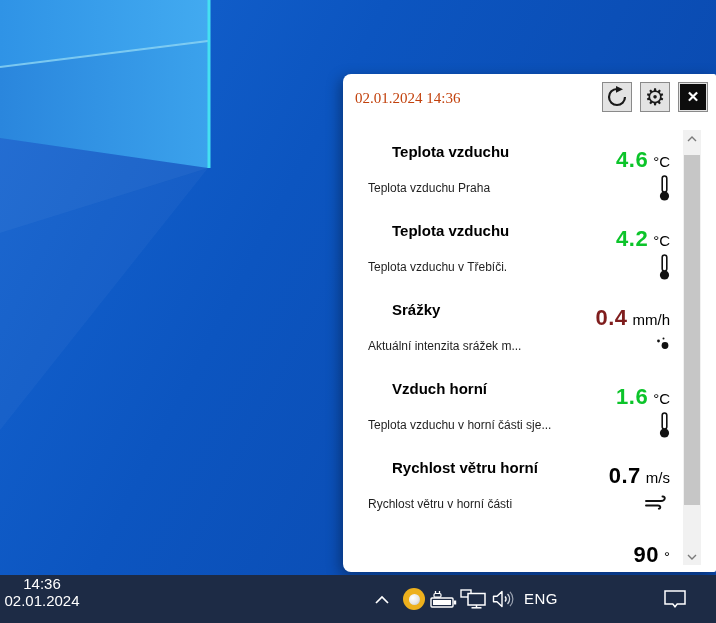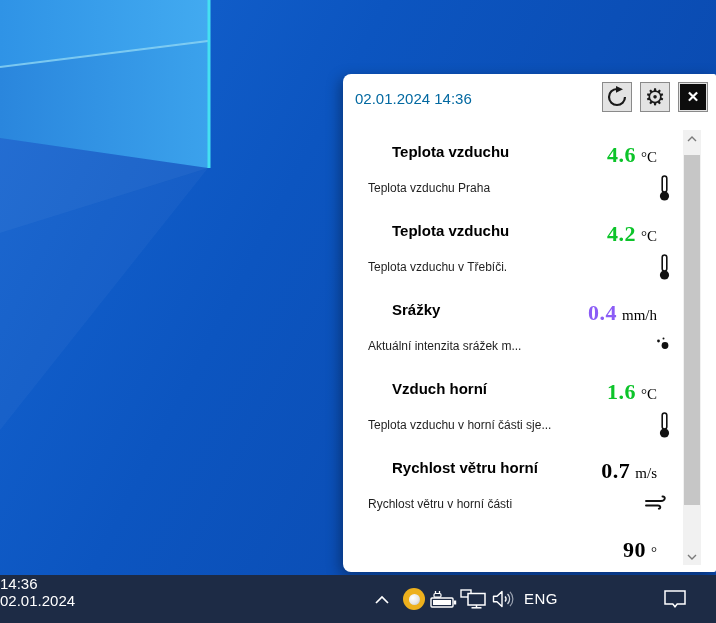--- a/index.html
+++ b/index.html
@@ -11,21 +11,21 @@
   
   .wallpaper{position:absolute;inset:0;}
   
   .panel{
     position:absolute;left:343px;top:74px;width:373px;height:498px;
     background:#ffffff;border-radius:8px 2px 2px 8px;
     box-shadow:-3px 4px 14px rgba(0,0,0,.35);
     overflow:hidden;
   }
   .panel-datetime{
-    position:absolute;left:12px;top:16px;font-size:15px;color:#0369a1;
+    position:absolute;left:12px;top:16px;font-size:15px;color:#c2410c;font-family:Liberation Serif, serif;
   }
   .hbtn{
     position:absolute;top:8px;width:30px;height:30px;box-sizing:border-box;
     background:#e3e3e3;border:1px solid #8a8a8a;
     display:flex;align-items:center;justify-content:center;padding:0;cursor:pointer;
   }
   .hbtn.refresh{left:259px;}
   .hbtn.settings{left:297px;font-size:23px;line-height:23px;color:#1a1a1a;}
   .hbtn.close{left:335px;background:#e3e3e3;}
   .close-inner{
@@ -34,21 +34,21 @@
     font-size:15px;font-weight:bold;
   }
   
   .list{position:absolute;left:25px;top:69px;width:302px;}
   .item{position:absolute;left:0;width:302px;height:79px;}
   .item:nth-child(1){top:0px;} .item:nth-child(2){top:79px;}
   .item:nth-child(3){top:158px;} .item:nth-child(4){top:237px;text-align:center;}
   .item:nth-child(5){top:316px;} .item:nth-child(6){top:395px;}
   .item .t{position:absolute;left:0;top:0;font-size:15px;font-weight:bold;color:#000;white-space:nowrap;margin-left:24px;}
   .item .s{position:absolute;left:0;top:38px;font-size:12px;color:#1f1f1f;white-space:nowrap;}
-  .item .v{position:absolute;right:13px;top:-1px;white-space:nowrap;line-height:26px;font-family:Liberation Serif, serif;}
+  .item .v{position:absolute;right:0;top:-1px;white-space:nowrap;line-height:35px;}
   .item .v .num{font-size:22px;font-weight:bold;letter-spacing:.5px;}
   .item .v .unit{font-size:15px;color:#000;margin-left:5px;}
   .item .sicon{position:absolute;}
   .sicon.thermo{right:-1px;top:32px;}
   .sicon.precip{right:0;top:35px;}
   .sicon.wind{right:0;top:36px;}
   
   .scrollbar{position:absolute;left:340px;top:56px;width:18px;height:435px;background:#f1f1f1;}
   .sb-btn{position:absolute;left:0;width:18px;height:17px;display:flex;align-items:center;justify-content:center;cursor:pointer;}
   .sb-up{top:0;} .sb-down{bottom:0;}
@@ -58,21 +58,21 @@
   .tb{position:absolute;display:flex;align-items:center;justify-content:center;cursor:pointer;}
   .tb-chevron{left:374px;top:20px;}
   .tb-app{left:403px;top:13px;width:22px;height:22px;border-radius:50%;
       background:#edb01d;display:flex;align-items:center;justify-content:center;}
   .tb-app-inner{width:11px;height:11px;border-radius:50%;
       background:radial-gradient(circle at 35% 35%, #ffffff 0%, #e8e8e8 55%, #b9b9b9 100%);}
   .tb-batt{left:430px;top:16px;}
   .tb-net{left:460px;top:14px;}
   .tb-vol{left:492px;top:15px;}
   .tb-lang{left:524px;top:15px;font-size:15px;color:#fff;letter-spacing:.5px;}
-  .tb-clock{left:566px;top:7px;width:84px;color:#fff;font-size:15px;line-height:17px;cursor:pointer;}
+  .tb-clock{left:566px;top:7px;width:84px;text-align:center;color:#fff;font-size:15px;line-height:17px;cursor:pointer;}
   .tb-action{left:663px;top:14px;}
 </style>
 </head>
 <body>
 
 <svg class="wallpaper" width="716" height="623" viewBox="0 0 716 623">
   <defs>
     <linearGradient id="bg" x1="0" y1="0" x2="1" y2="0.45">
       <stop offset="0" stop-color="#1565d2"></stop>
       <stop offset="0.45" stop-color="#0c55c0"></stop>
@@ -134,21 +134,21 @@
         <svg width="13" height="27" viewBox="0 0 13 27">
             <rect x="4.2" y="1" width="4.6" height="16" rx="2.3" fill="none" stroke="#111" stroke-width="1.6"></rect>
             <circle cx="6.5" cy="21" r="4.6" fill="#111"></circle>
           </svg>
       </span>
     </div>
 
     <div class="item">
       <div class="t">Srážky</div>
       <div class="s">Aktuální intenzita srážek m...</div>
-      <div class="v"><span class="num" style="color: #8b5cf6;">0.4</span><span class="unit">mm/h</span></div>
+      <div class="v"><span class="num" style="color: #7f1d1d;">0.4</span><span class="unit">mm/h</span></div>
       <span class="sicon precip">
         <svg width="15" height="15" viewBox="0 0 15 15">
             <circle cx="3.5" cy="5" r="1.4" fill="#111"></circle>
             <circle cx="8.5" cy="2.5" r="1" fill="#111"></circle>
             <circle cx="10" cy="9.5" r="3.4" fill="#111"></circle>
           </svg>
       </span>
     </div>
 
     <div class="item">

